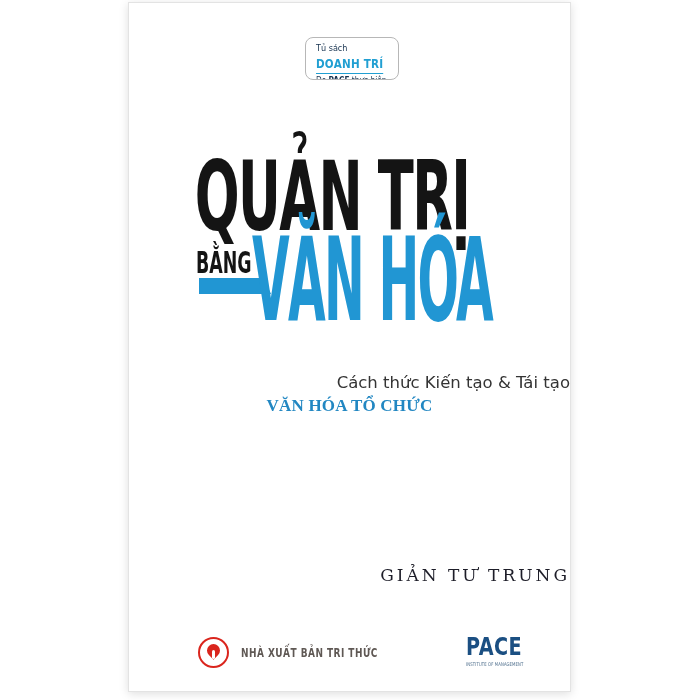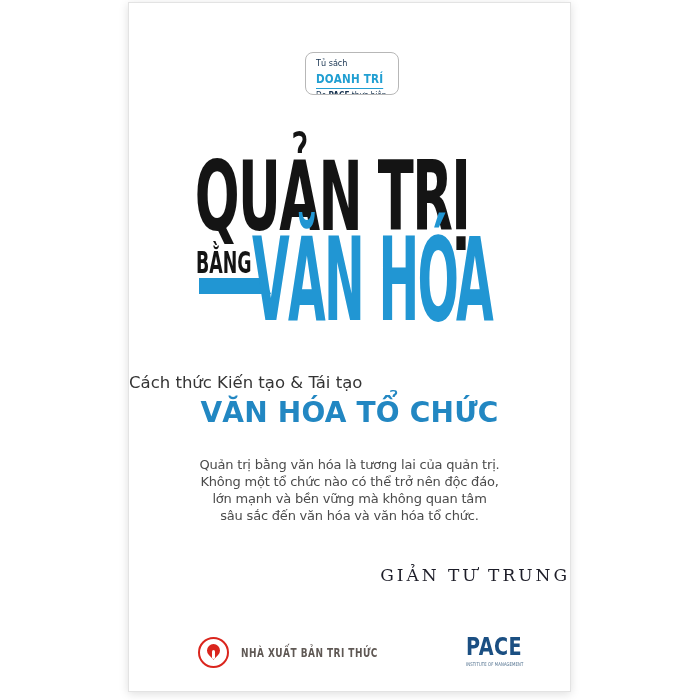--- a/index.html
+++ b/index.html
@@ -9,21 +9,21 @@
   .stage { position:relative; width:700px; height:700px; background:#ffffff; }
 
   .cover {
     position:absolute; left:128px; top:2px; width:443px; height:690px;
     background:#ffffff; border:1px solid #e3e3e3;
     box-shadow:0 2px 9px rgba(0,0,0,0.13);
   }
 
   
   .badge {
-    position:absolute; left:176px; top:49px; width:94px; height:43px;
+    position:absolute; left:176px; top:34px; width:94px; height:43px;
     border:1px solid #b7b7b7; border-radius:8px; background:#fff;
     padding:5px 0 0 10px; overflow:hidden;
   }
   .badge-l1 { font-size:9px; color:#16324f; transform:scaleX(.9); transform-origin:left top; white-space:nowrap; }
   .badge-l2 {
     display:inline-block; font-size:13px; font-weight:700; color:#219fd2;
     letter-spacing:.3px; padding-bottom:2px; border-bottom:1.5px solid #219fd2;
     transform:scaleX(.8); transform-origin:left top; white-space:nowrap; margin-top:1px;
   }
   .badge-l3 { font-size:9px; color:#16324f; transform:scaleX(.82); transform-origin:left top; white-space:nowrap; margin-top:1px; }
@@ -44,24 +44,24 @@
     position:absolute; left:70px; top:275px; width:72px; height:16px;
     background:#2196d3; clip-path:polygon(0 0, 90% 0, 100% 100%, 0 100%);
   }
   .title2-main {
     position:absolute; left:243px; top:219px; line-height:1; white-space:nowrap;
     font-size:116px; font-weight:800; letter-spacing:-4px; color:#2196d3;
     transform:translateX(-50%) scaleX(.42); transform-origin:center top;
   }
 
   
-  .sub1 { position:absolute; left:0; right:0; top:370px; text-align:left;
+  .sub1 { position:absolute; left:0; right:0; top:370px; text-align:right;
           font-size:16.5px; color:#343434; }
   .sub2 { position:absolute; left:0; right:0; top:393px; text-align:center;
-          font-size:28px; font-weight:700; letter-spacing:.2px; color:#2287c2; }
+          font-size:17px; font-weight:700; letter-spacing:.2px; color:#2287c2;font-family:Liberation Serif, serif; }
 
   
   .desc { position:absolute; left:0; right:0; top:453px; text-align:center;
           font-size:13px; line-height:17px; color:#4b4b4b; letter-spacing:-.2px; }
 
   
   .author { position:absolute; left:0; right:0; top:562px; text-align:right;
             font-family:"DejaVu Serif", serif; font-size:17px; letter-spacing:3px;
             color:#1d1d28; }
 
@@ -98,26 +98,20 @@
     </div>
 
     <div class="title1">QUẢN TRỊ</div>
     <div class="title2-small">BẰNG</div>
     <div class="title-dash"></div>
     <div class="title2-main">VĂN HÓA</div>
 
     <div class="sub1">Cách thức Kiến tạo &amp; Tái tạo</div>
     <div class="sub2">VĂN HÓA TỔ CHỨC</div>
 
-    <div class="desc">
-      <div>Quản trị bằng văn hóa là tương lai của quản trị.</div>
-      <div>Không một tổ chức nào có thể trở nên độc đáo,</div>
-      <div>lớn mạnh và bền vững mà không quan tâm</div>
-      <div>sâu sắc đến văn hóa và văn hóa tổ chức.</div>
-    </div>
 
     <div class="author">GIẢN TƯ TRUNG</div>
 
     <div class="pub-logo">
       <div class="flame"></div>
       <div class="flame-core"></div>
     </div>
     <div class="pub-name">NHÀ XUẤT BẢN TRI THỨC</div>
 
     <div class="pace">

